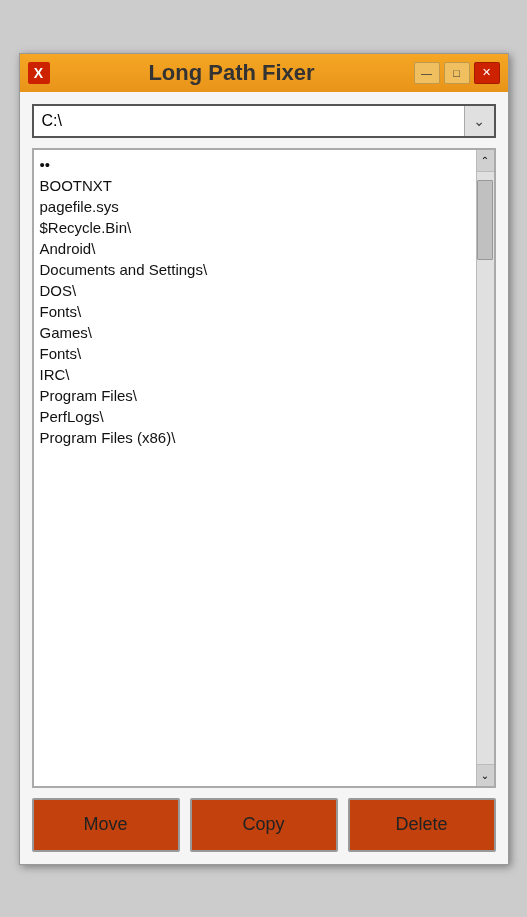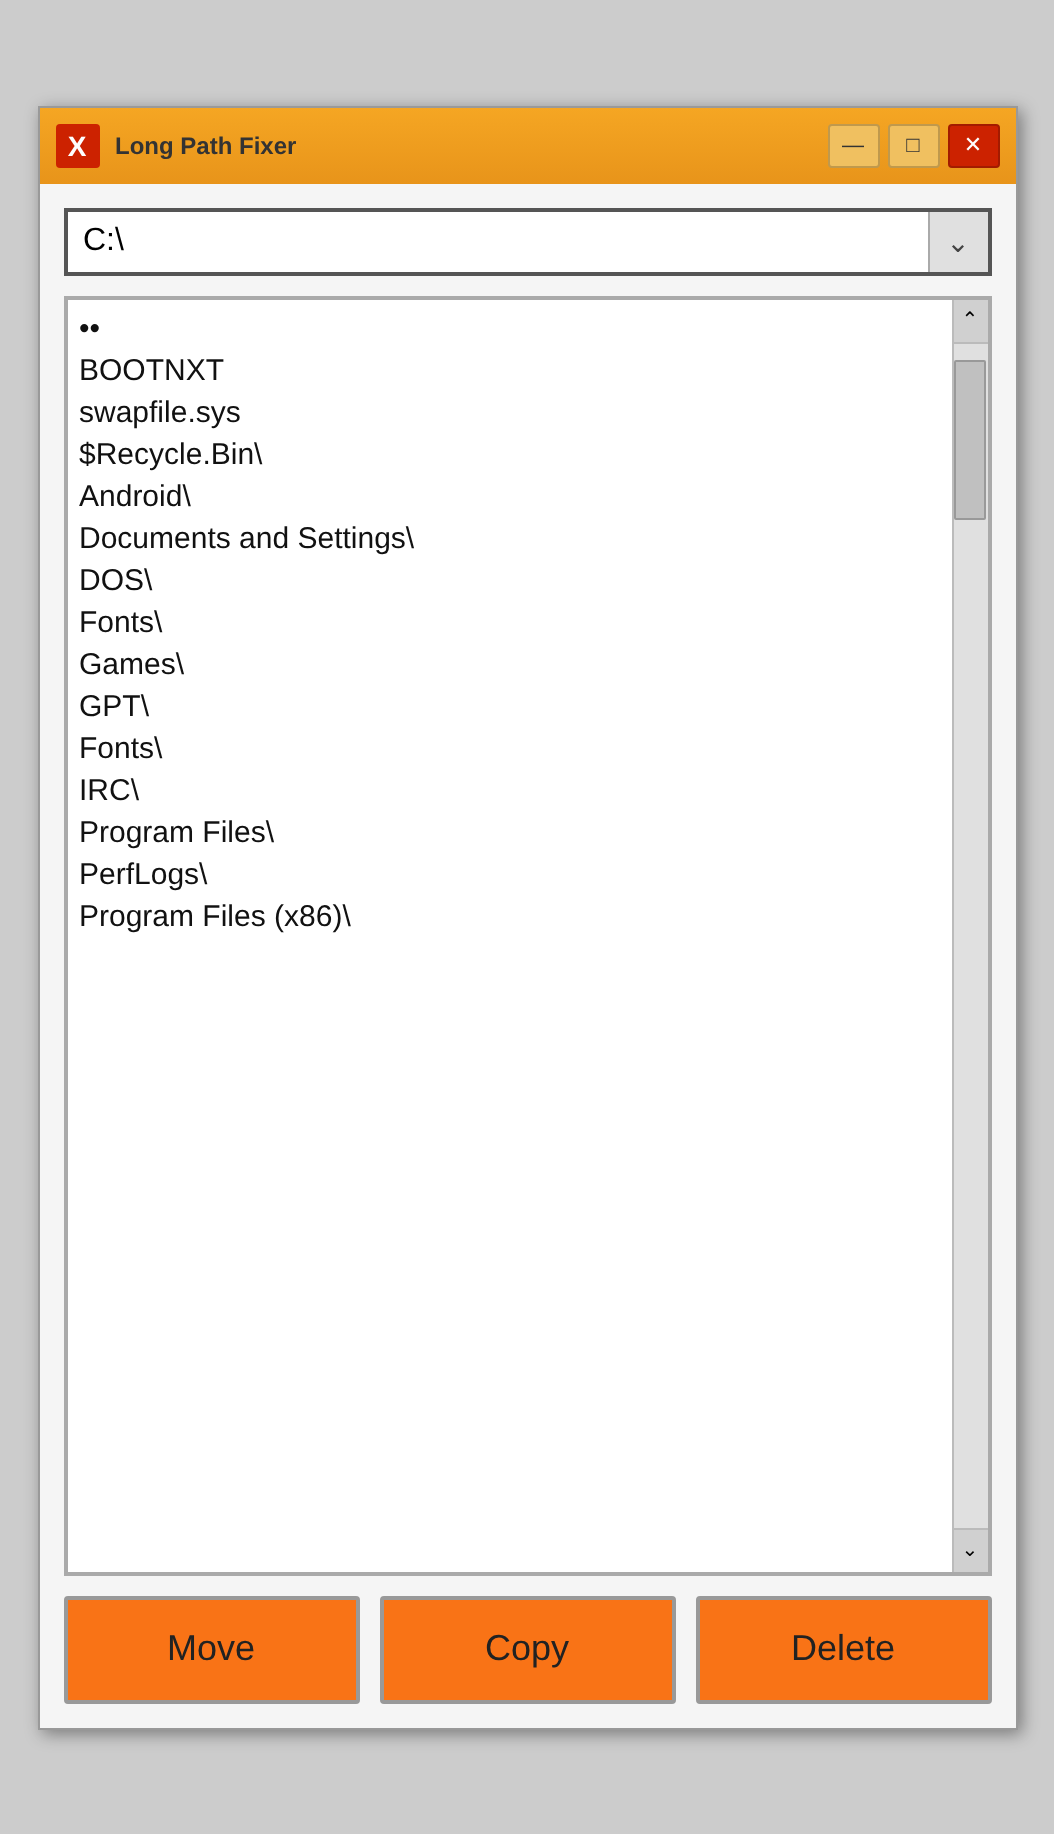--- a/index.html
+++ b/index.html
@@ -44,22 +44,23 @@
       font-size: 14px;
       font-weight: bold;
       color: #fff;
       border-radius: 2px;
       flex-shrink: 0;
     }
 
     .title-bar-title {
       flex: 1;
       color: #333;
-      font-size: 12px;
+      font-size: 22px;
       font-weight: bold;
+      text-align: center;
     }
 
     .title-bar-controls {
       display: flex;
       gap: 4px;
       align-items: center;
     }
 
     .title-btn {
       width: 26px;
@@ -194,21 +195,21 @@
       display: flex;
       gap: 10px;
       margin-top: 10px;
     }
 
     .action-btn {
       flex: 1;
       height: 54px;
       font-size: 18px;
       font-weight: normal;
-      background: #f97316;
+      background: #c2410c;
       border: 2px solid #999;
       cursor: pointer;
       border-radius: 2px;
       color: #222;
     }
   </style>
 </head>
 <body>
 
 <div class="window">
@@ -235,28 +236,27 @@
 
     <div class="path-row">
       <input class="path-input" type="text" value="C:\" style="">
       <div class="path-dropdown-btn">⌄</div>
     </div>
 
     <div class="file-list-container">
       <div class="file-list" id="file-list">
       <div class="file-item">••</div>
           <div class="file-item">BOOTNXT</div>
-          <div class="file-item">swapfile.sys</div>
+          <div class="file-item">pagefile.sys</div>
           <div class="file-item">$Recycle.Bin\</div>
           <div class="file-item">Android\</div>
           <div class="file-item">Documents and Settings\</div>
           <div class="file-item">DOS\</div>
           <div class="file-item">Fonts\</div>
           <div class="file-item">Games\</div>
-          <div class="file-item">GPT\</div>
           <div class="file-item">Fonts\</div>
           <div class="file-item">IRC\</div>
           <div class="file-item">Program Files\</div>
           <div class="file-item">PerfLogs\</div>
           <div class="file-item">Program Files (x86)\</div>
         </div>
       <div class="scrollbar-track">
         <div class="scrollbar-up">⌃</div>
         <div class="scrollbar-thumb"></div>
         <div class="scrollbar-down">⌄</div>

